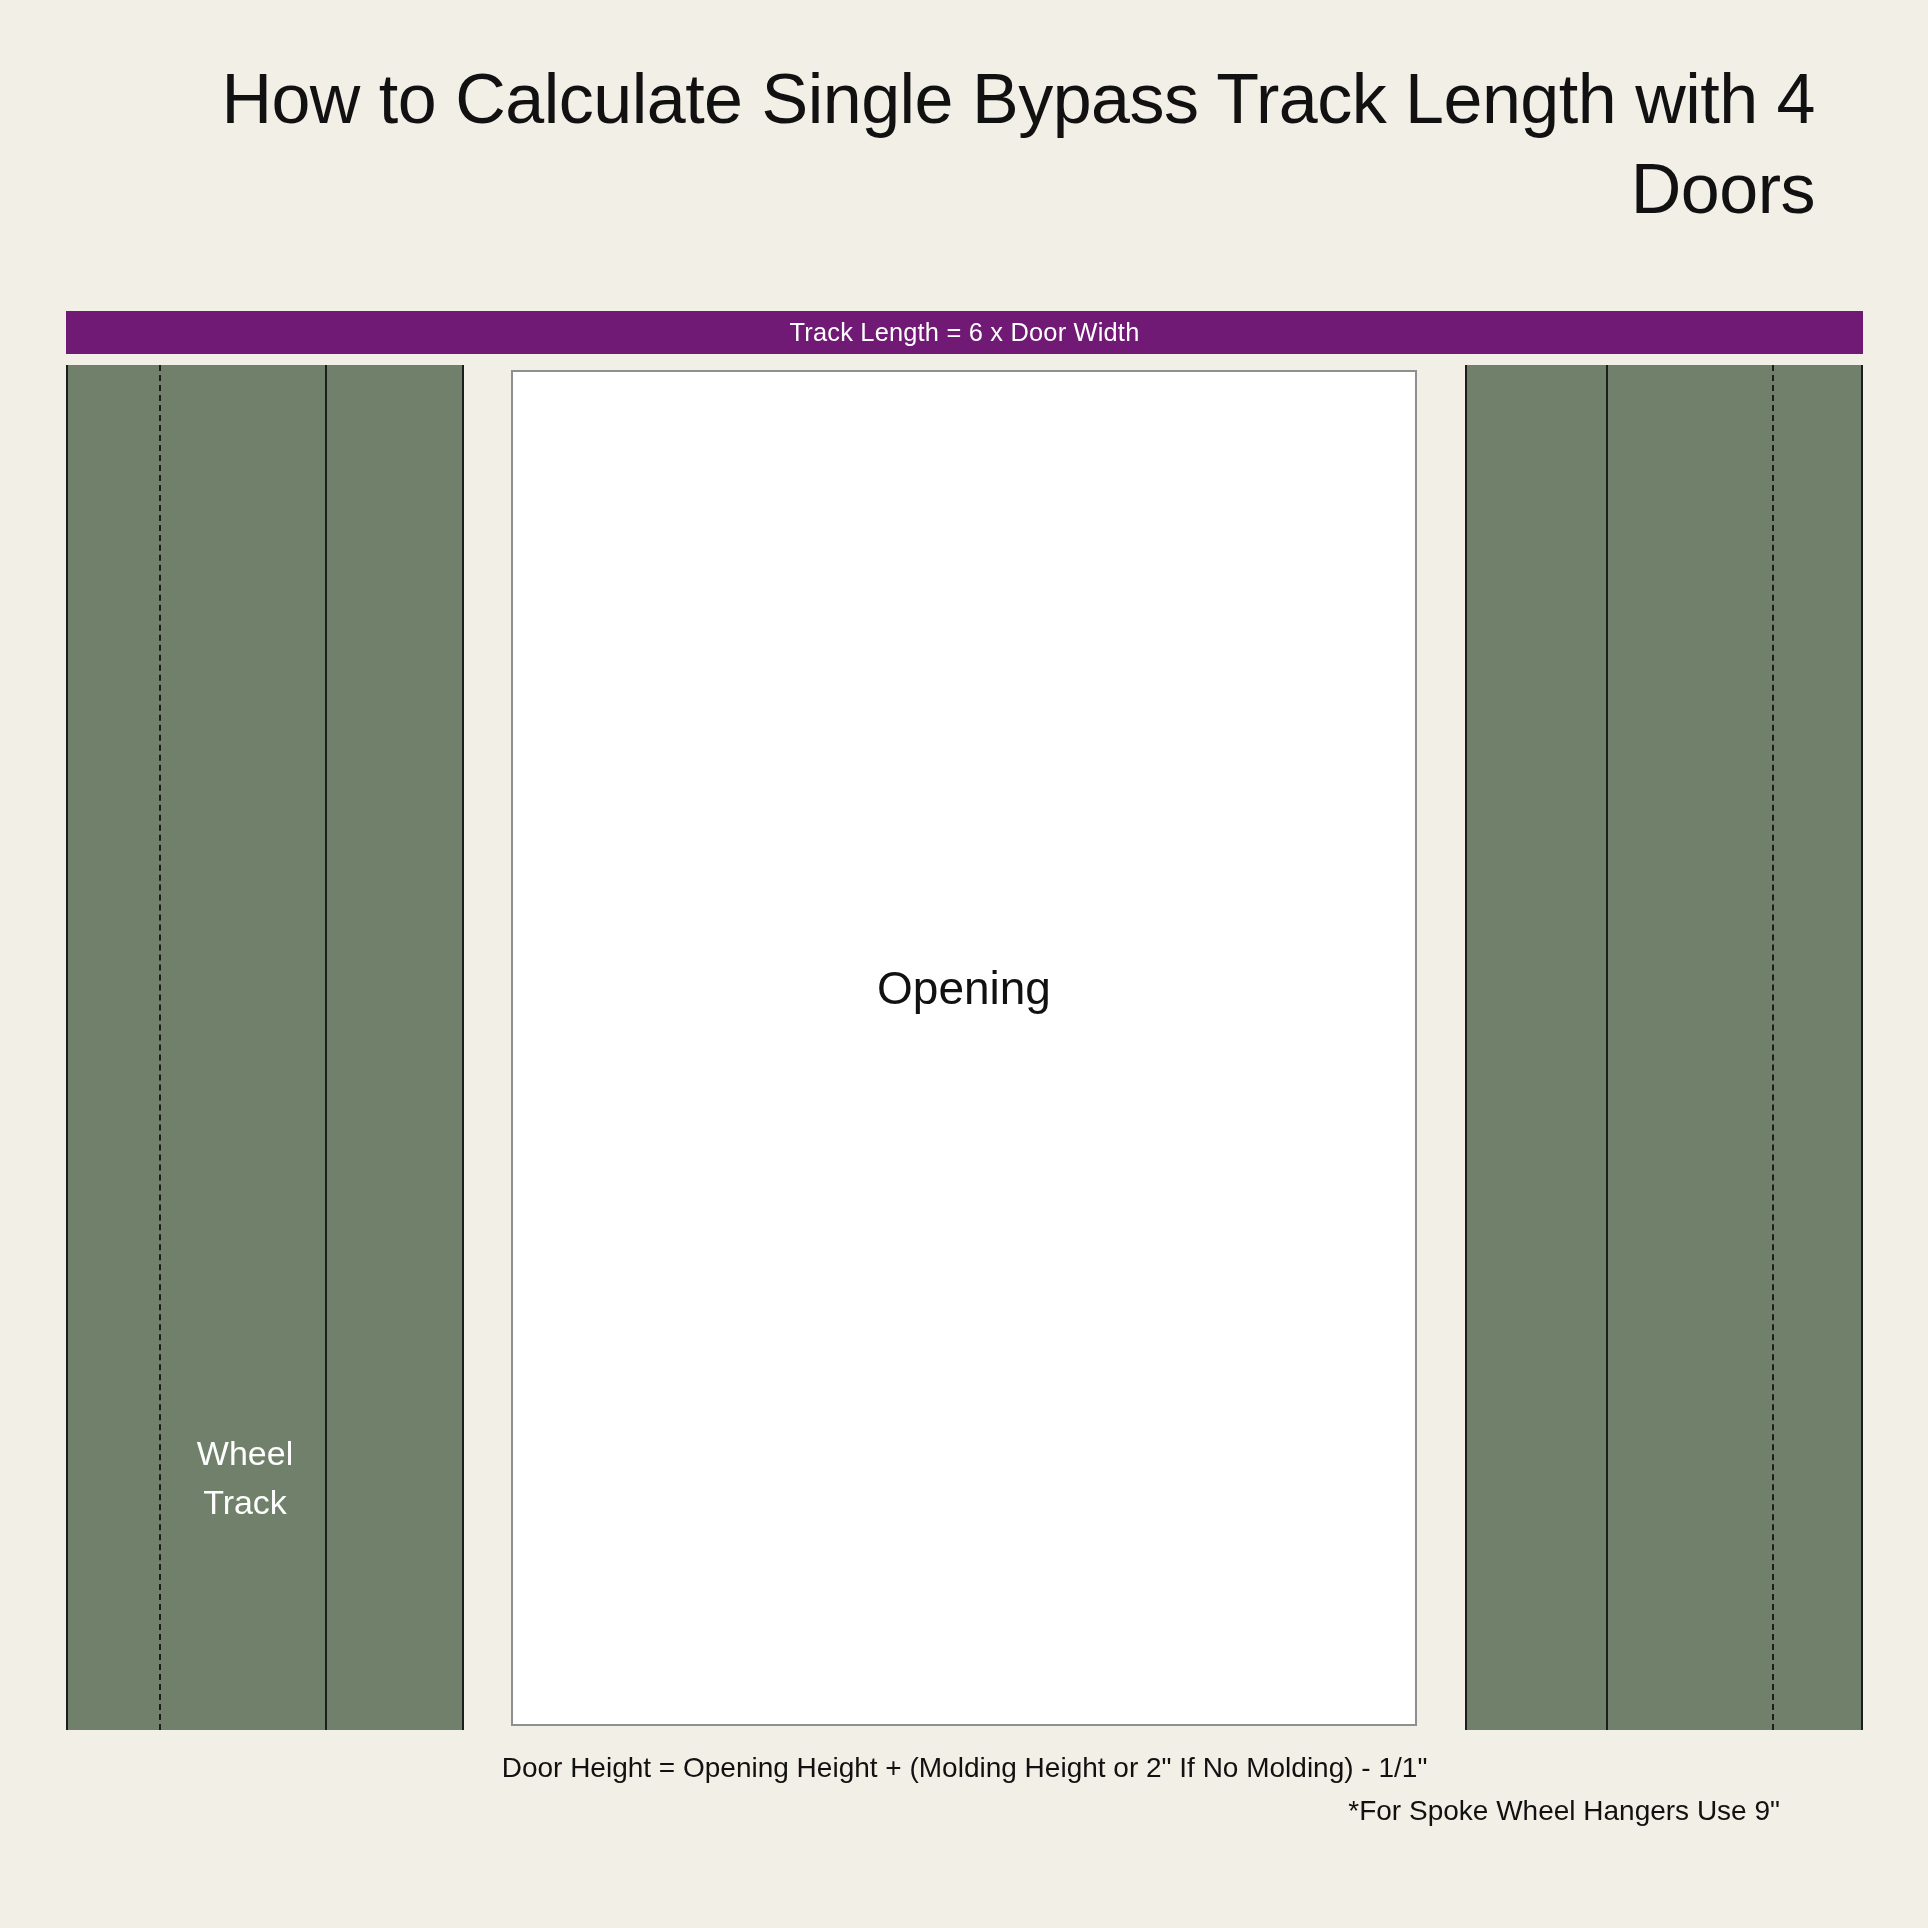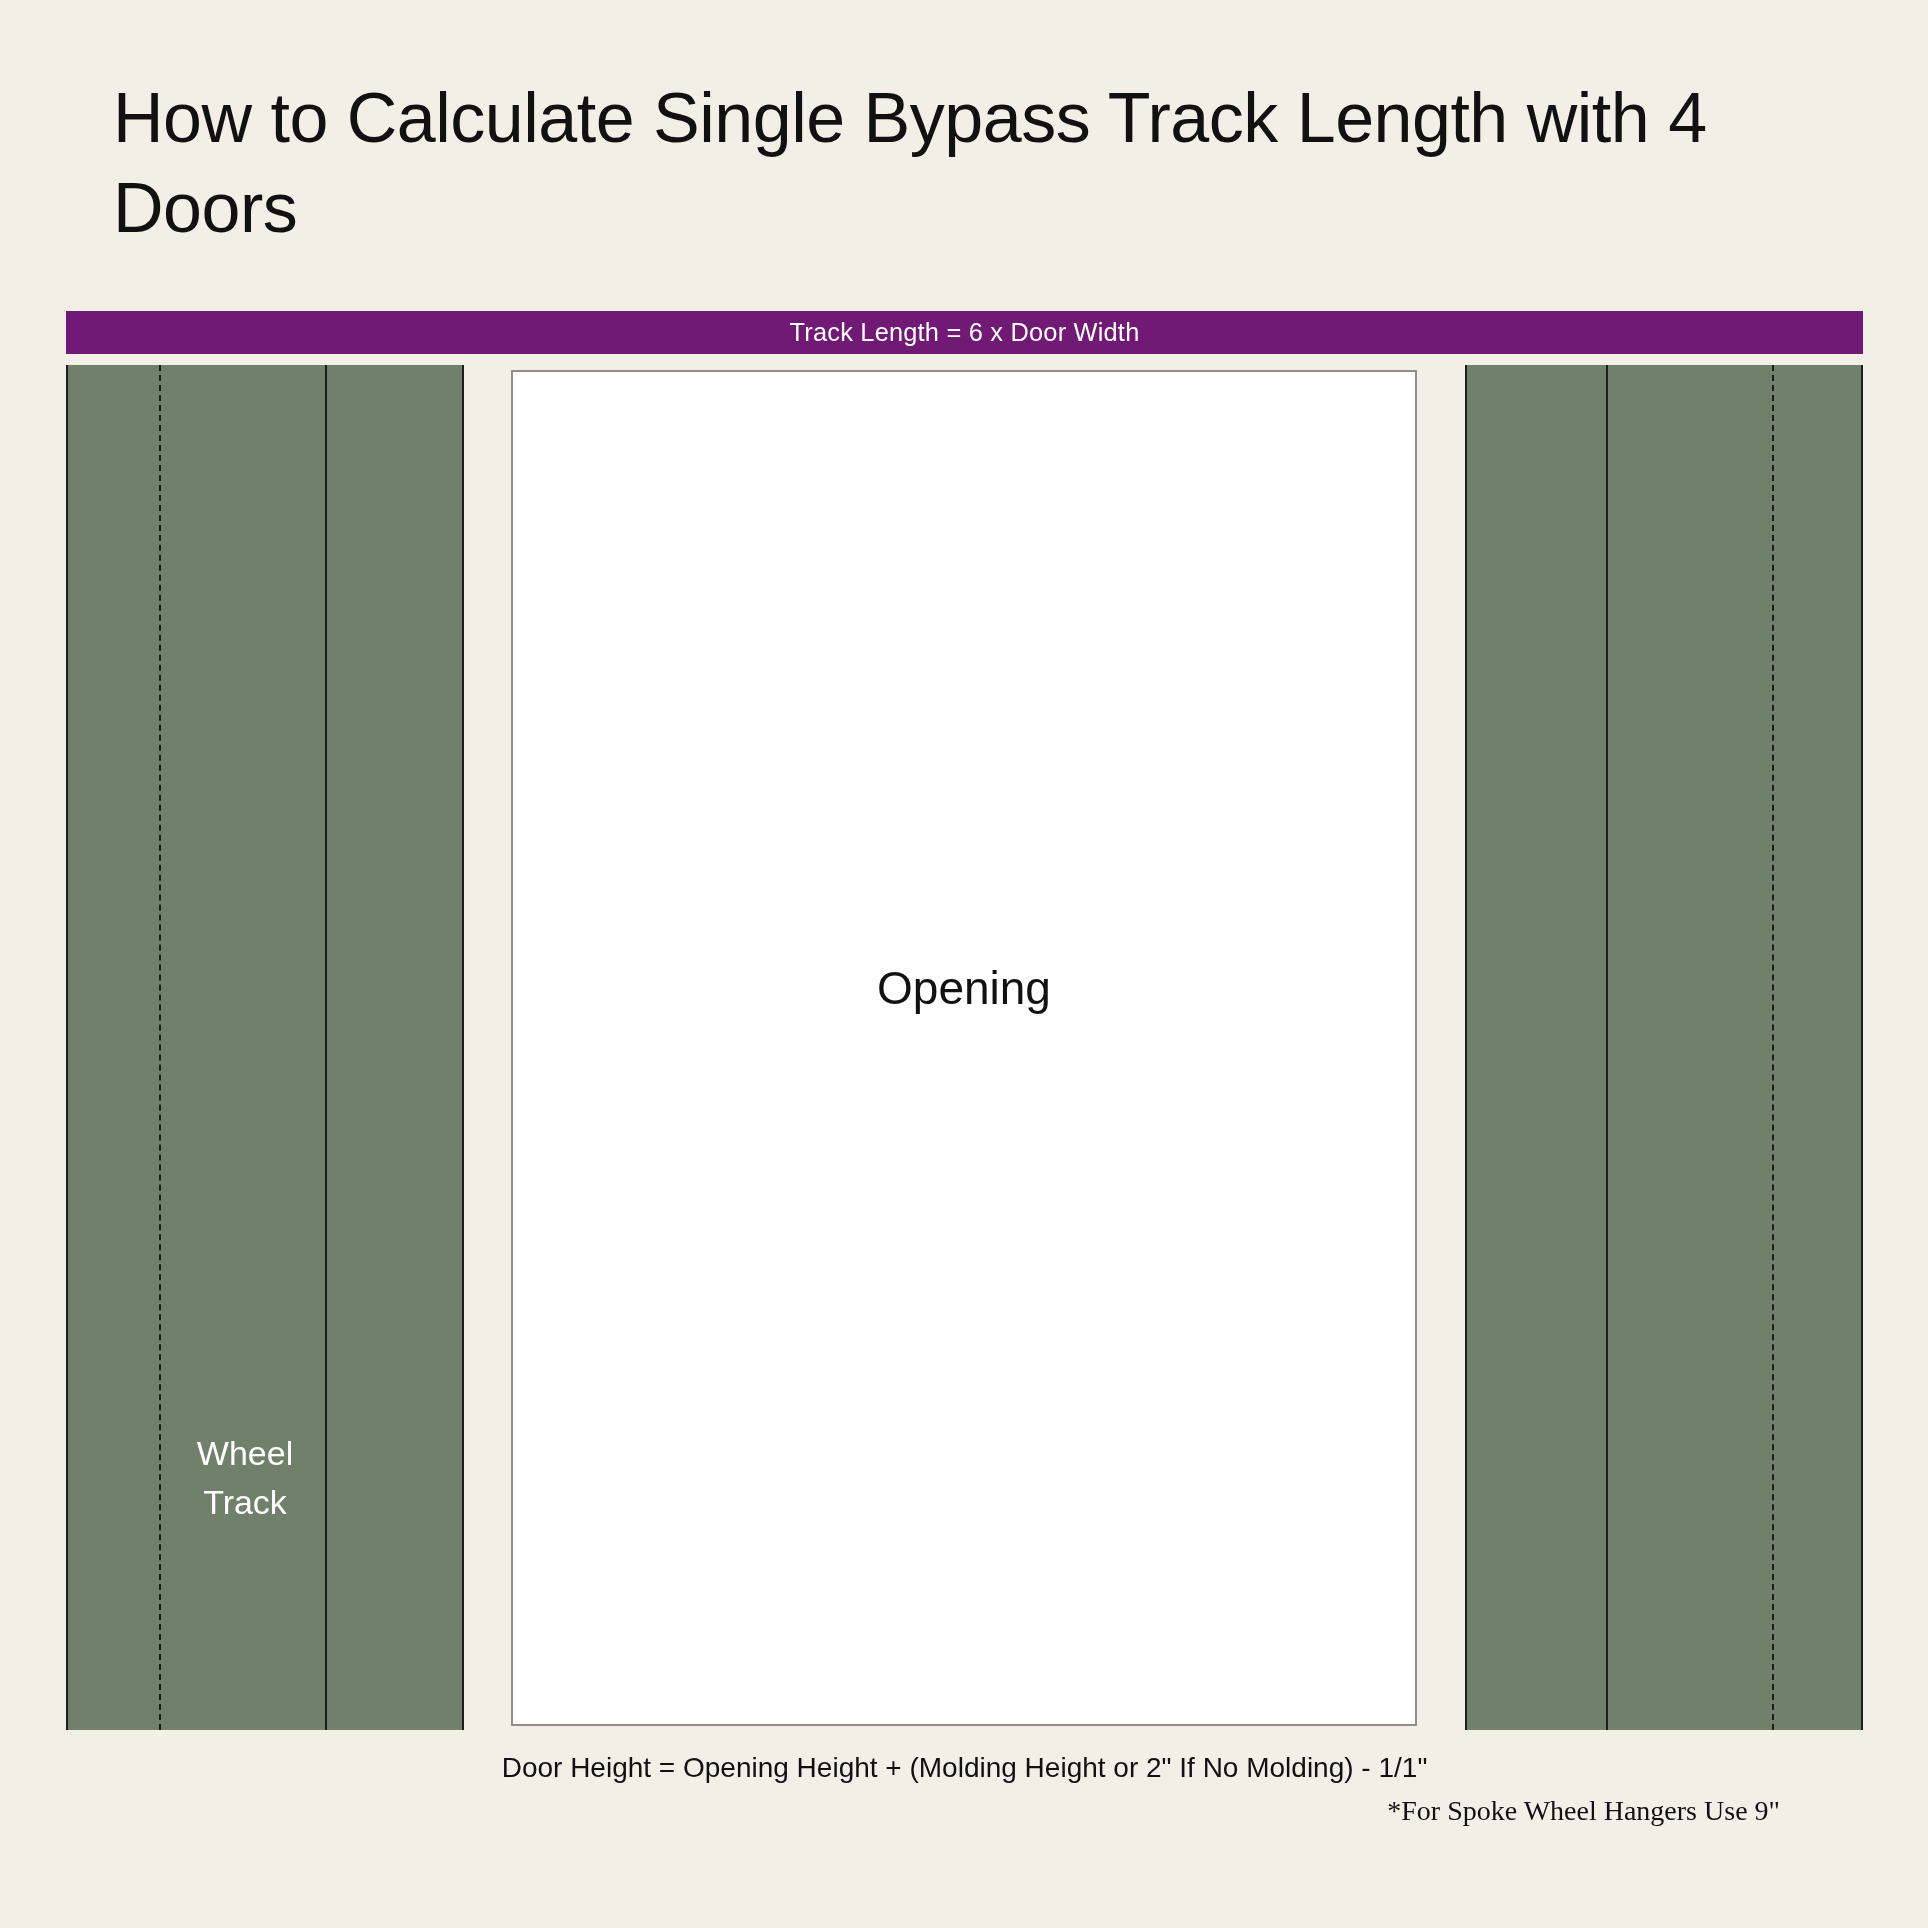--- a/index.html
+++ b/index.html
@@ -21,27 +21,26 @@
     height: 1928px;
     box-sizing: border-box;
   }
 
   
   .title {
     position: absolute;
     left: 113px;
     top: 55px;
     width: 1702px;
-    text-align: left;
+    text-align: right;
     font-size: 70px;
     line-height: 1.28;
     font-weight: 400;
     color: #111111;
     letter-spacing: -0.5px;
-    margin-top: 19px;
   }
 
   
   .track-bar {
     position: absolute;
     left: 66px;
     top: 311px;
     width: 1797px;
     height: 43px;
     background: #701a75;
@@ -147,21 +146,20 @@
     color: #111111;
   }
 
   .note-line {
     text-align: center;
   }
 
   .note-line.right {
     text-align: right;
     padding-right: 83px;
-    font-family: Liberation Serif, serif;
   }
 </style>
 </head>
 <body>
 
 <div class="page">
 
   <div class="title">How to Calculate Single Bypass Track Length with 4 Doors</div>
 
   <div class="track-bar">

